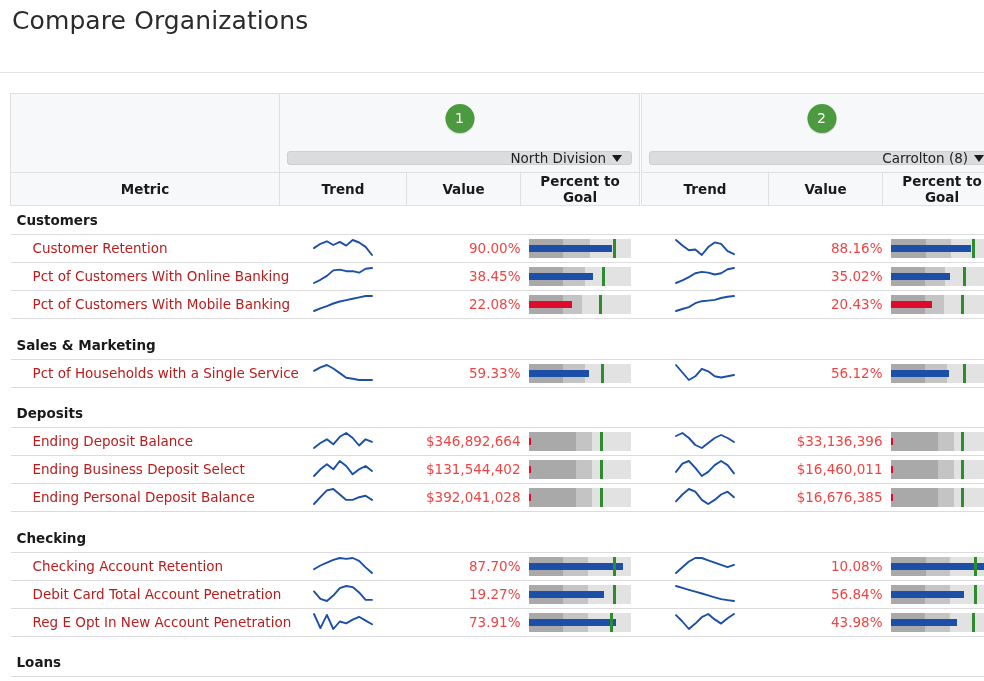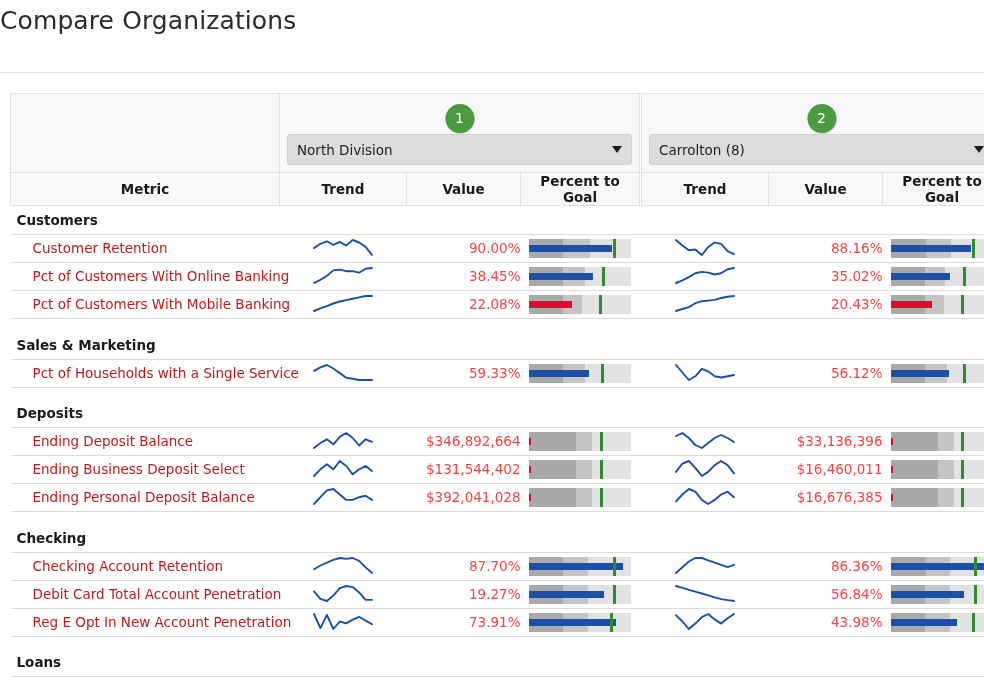--- a/index.html
+++ b/index.html
@@ -8,21 +8,21 @@
     padding: 0;
     width: 984px;
     height: 681px;
     background: #ffffff;
     font-family: "DejaVu Sans", "Liberation Sans", sans-serif;
     overflow: hidden;
   }
 
   
   .page-header {
-    padding: 6px 0 0 0;
+    padding: 6px 0 0 12px;
     height: 62px;
   }
   .page-title {
     font-size: 25px;
     font-weight: 400;
     color: #2b2b2b;
     letter-spacing: 0.1px;
     line-height: 30px;
     margin: 0;
     font-family: "DejaVu Sans", "Liberation Sans", sans-serif;
@@ -90,28 +90,29 @@
     line-height: 29px;
     text-align: center;
     font-weight: 400;
     box-shadow: 0 1px 1px rgba(0,0,0,0.18);
   }
   .org-select {
     position: absolute;
     left: 7px;
     right: 7px;
     bottom: 7px;
-    height: 31px;
+    height: 14px;
     background: #dcdcdc;
     border: 1px solid #cfcfcf;
     border-radius: 3px;
     display: flex;
     align-items: center;
     padding: 0 9px;
     cursor: pointer;
+    text-align: right;
   }
   .org-select-label {
     font-size: 13.5px;
     color: #222222;
     flex: 1 1 auto;
     white-space: nowrap;
     overflow: hidden;
     text-overflow: ellipsis;
   }
   .caret {
@@ -537,21 +538,21 @@
               <div class="band band-2" style="left:33%;width:25%"></div>
               <div class="band band-3" style="left:58%"></div>
               <div class="bar" style="width:92%"></div>
               <div class="target" style="left:calc(83% - 1px)"></div>
             </div>
           </td>
           <td class="spacer-cell"></td>
           <td class="trend-cell"><span><svg width="62" height="21" viewBox="0 0 62 21">
                 <polyline points="2.0,17.0 8.4,11.2 14.9,5.5 21.3,2.0 27.8,2.0 34.2,4.3 40.7,6.6 47.1,8.9 53.6,11.2 60.0,8.9" fill="none" stroke="#1b4fa8" stroke-width="1.9" stroke-linecap="round" stroke-linejoin="round"></polyline>
               </svg></span></td>
-          <td class="value-cell">86.36%</td>
+          <td class="value-cell">10.08%</td>
           <td class="goal-cell">
             <div class="bullet">
               <div class="band band-1" style="width:34%"></div>
               <div class="band band-2" style="left:34%;width:24%"></div>
               <div class="band band-3" style="left:58%"></div>
               <div class="bar" style="width:91%"></div>
               <div class="target" style="left:calc(82% - 1px)"></div>
             </div>
           </td>
         </tr>

